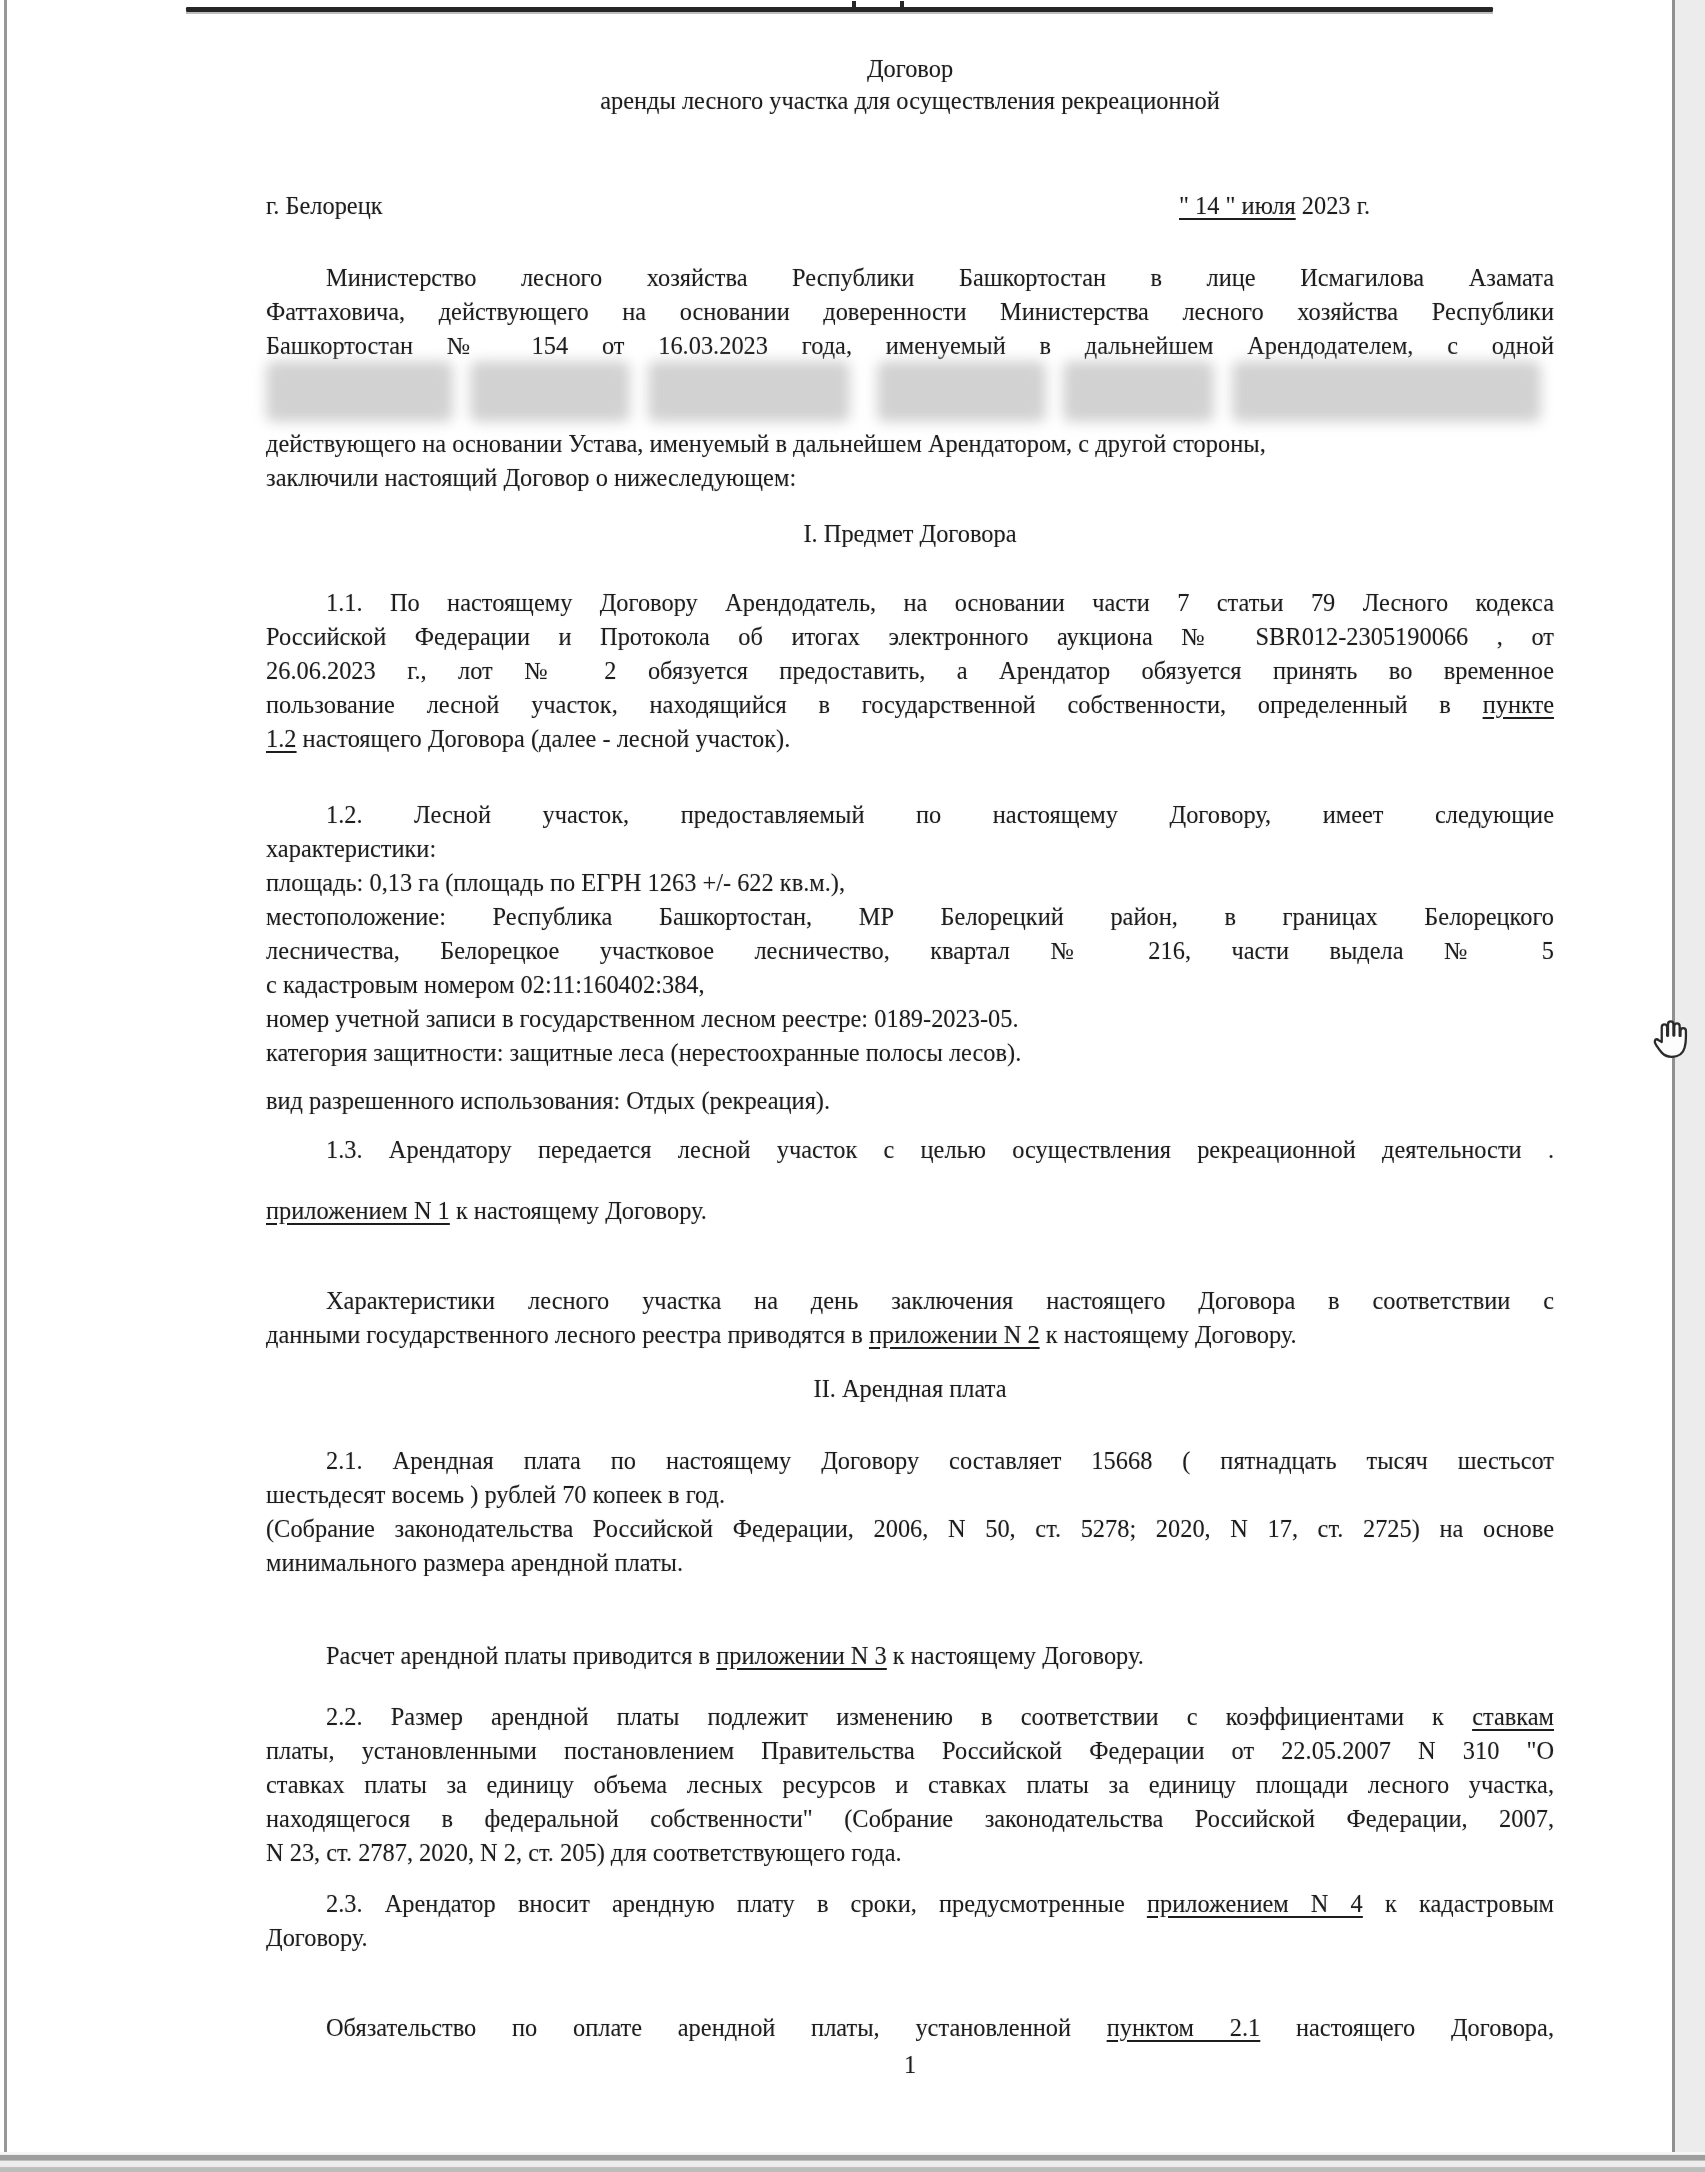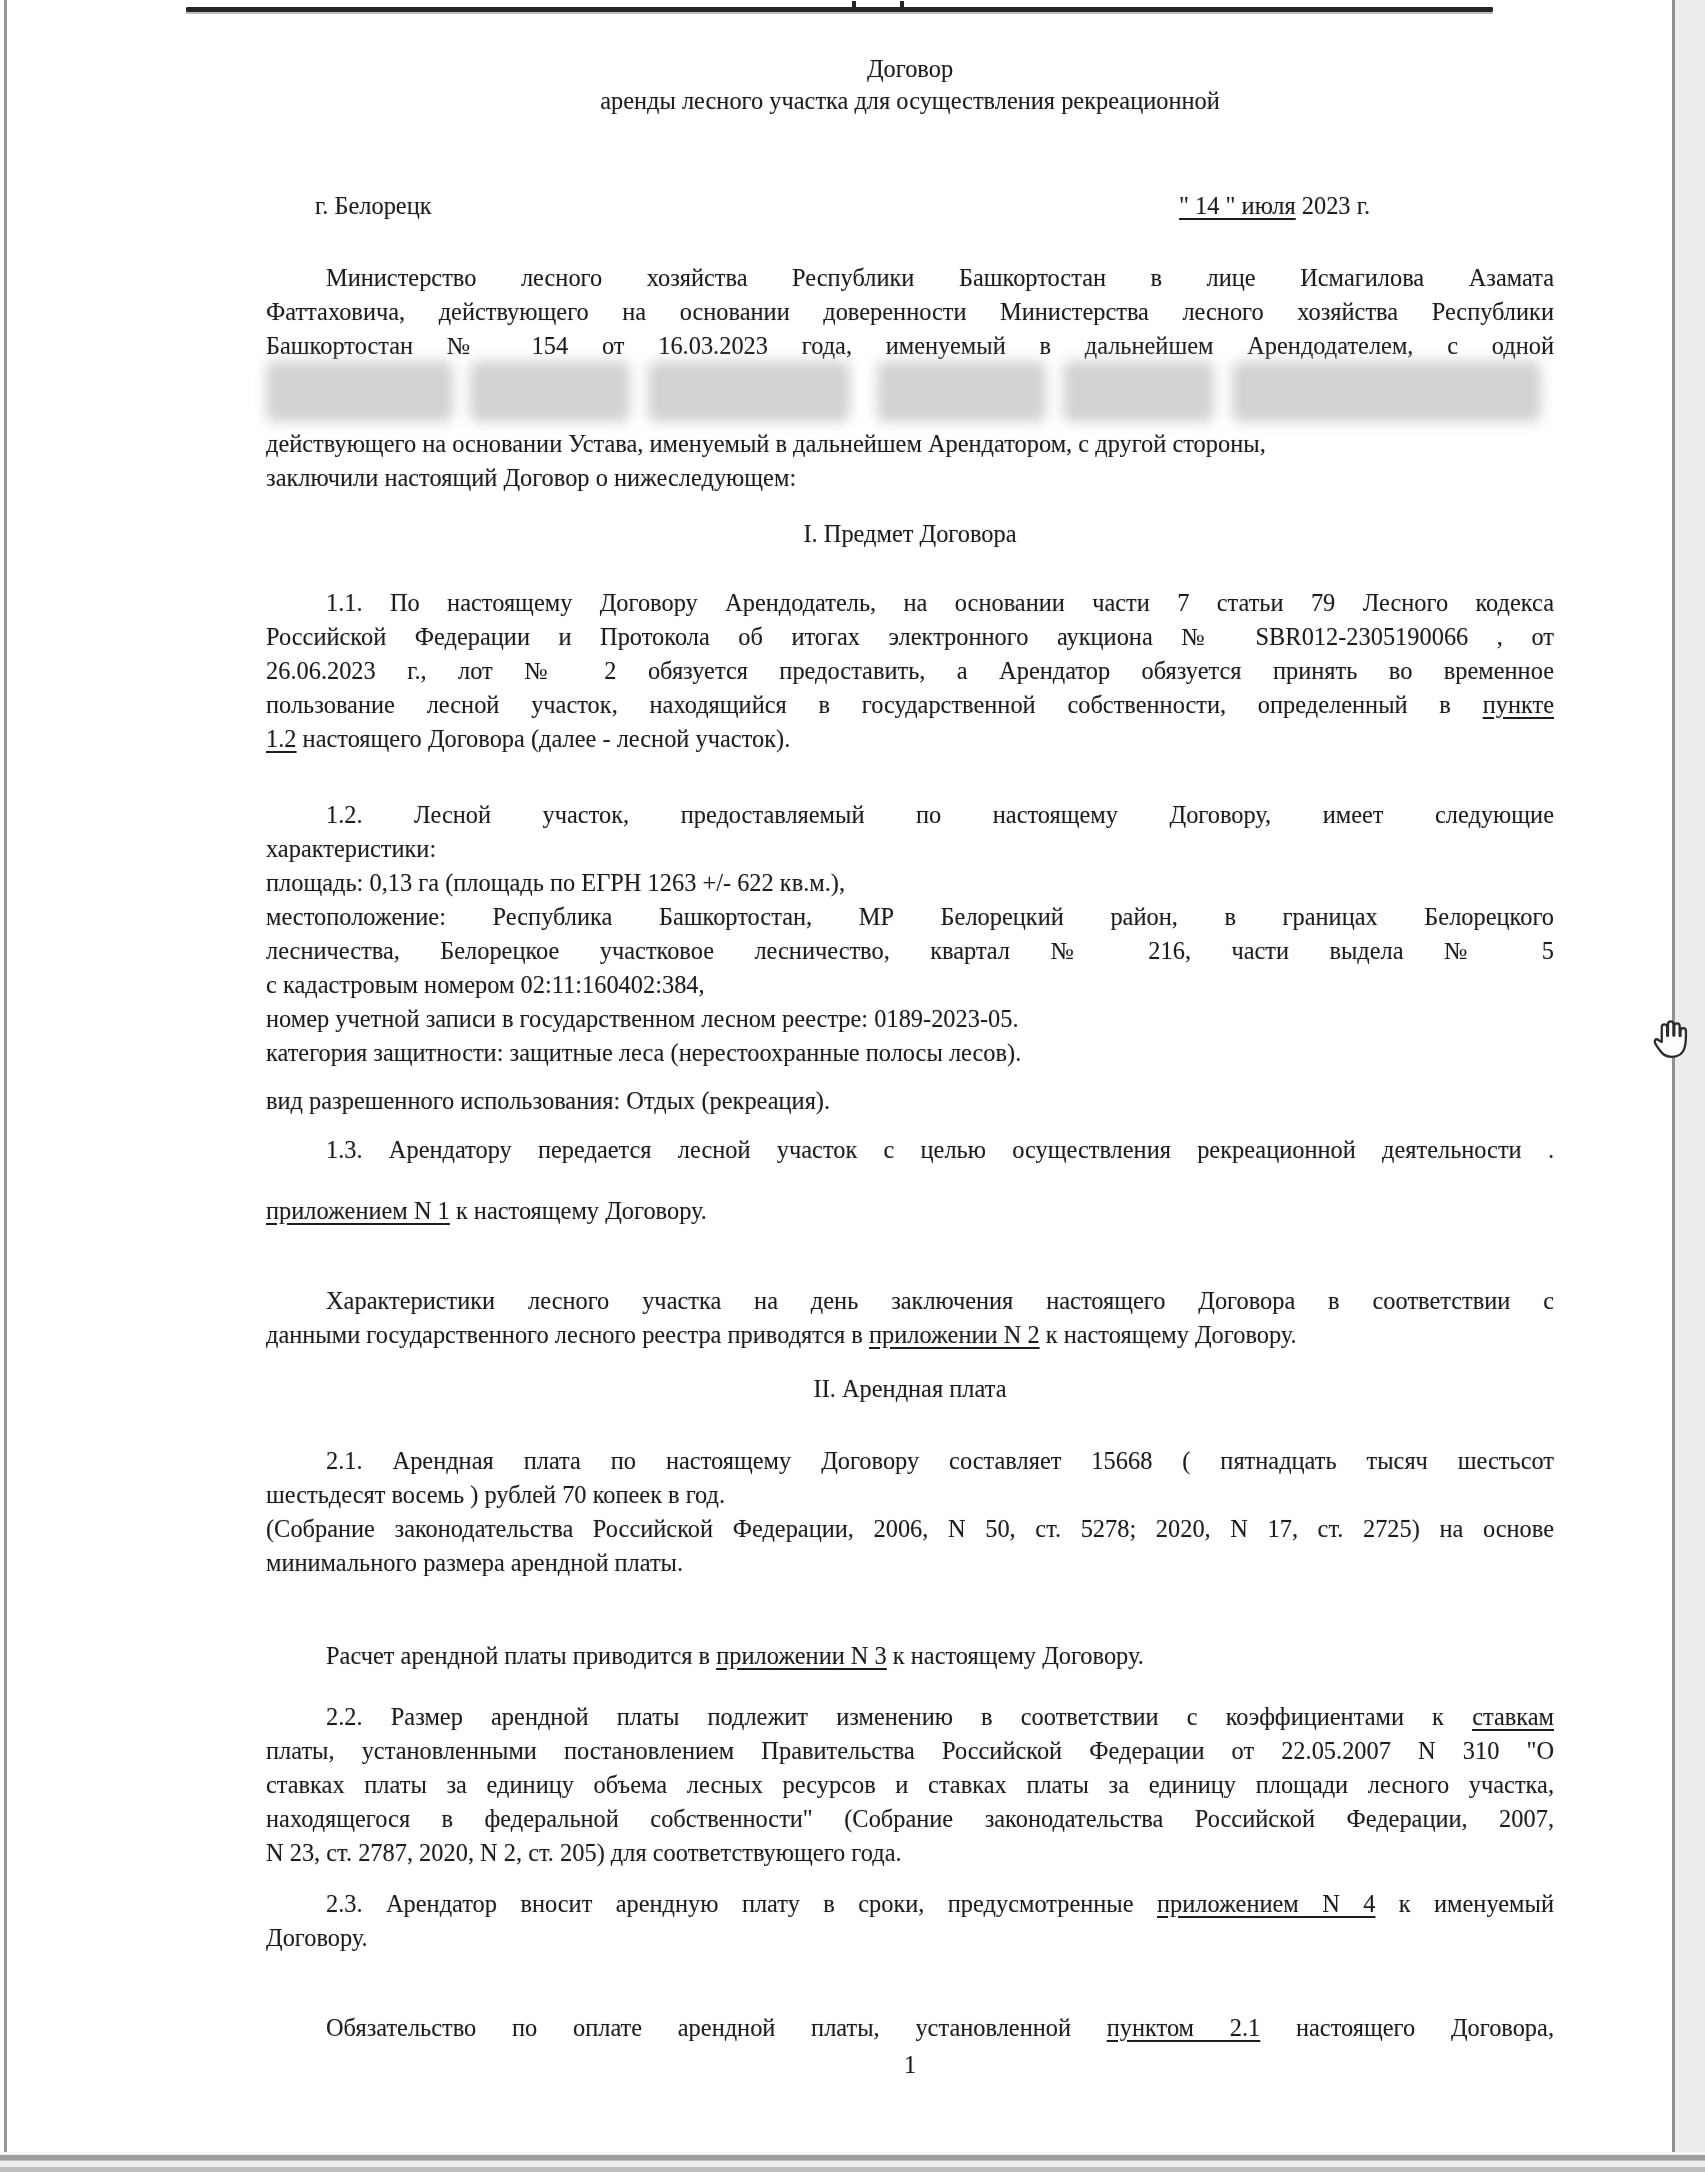--- a/index.html
+++ b/index.html
@@ -17,21 +17,21 @@
   .content{position:absolute;left:266px;top:0;width:1288px;filter:blur(0.3px);}
   .blk{position:absolute;left:0;right:0;}
   .line{line-height:34px;font-size:24.4px;text-shadow:0 0 1.3px rgba(30,30,30,.25);}
   .jl{text-align:justify;text-align-last:justify;}
   .ll{text-align:left;}
   .cl{text-align:center;text-align-last:center;}
   .ind{padding-left:60px;}
   .u{text-decoration:underline;text-underline-offset:4px;}
   .title .line{line-height:32px;}
   .dateline{display:flex;line-height:34px;font-size:24.4px;text-shadow:0 0 1.3px rgba(30,30,30,.25);}
-  .dateline .city{margin-left:49px;}
+  .dateline .city{}
   .dateline .date{margin-left:auto;margin-right:184px;}
   
   .redacted{position:absolute;height:61px;}
   .redacted .seg{position:absolute;top:0;height:61px;background:#c3c3c3;border-radius:8px;filter:blur(6.2px);opacity:.75;}
   
   .cursor{position:absolute;left:1648px;top:1012px;width:50px;height:50px;z-index:40;}
 </style>
 </head>
 <body>
 
@@ -139,21 +139,21 @@
 
     <div class="blk" style="top:1700px">
       <div class="line jl ind"><span>2.2. Размер арендной платы подлежит изменению в соответствии с коэффициентами к </span><span class="u">ставкам</span></div>
       <div class="line jl">платы, установленными постановлением Правительства Российской Федерации от 22.05.2007 N 310 "О</div>
       <div class="line jl">ставках платы за единицу объема лесных ресурсов и ставках платы за единицу площади лесного участка,</div>
       <div class="line jl">находящегося в федеральной собственности" (Собрание законодательства Российской Федерации, 2007,</div>
       <div class="line ll">N 23, ст. 2787, 2020, N 2, ст. 205) для соответствующего года.</div>
     </div>
 
     <div class="blk" style="top:1887px">
-      <div class="line jl ind"><span>2.3. Арендатор вносит арендную плату в сроки, предусмотренные </span><span class="u">приложением N 4</span><span> к именуемый</span></div>
+      <div class="line jl ind"><span>2.3. Арендатор вносит арендную плату в сроки, предусмотренные </span><span class="u">приложением N 4</span><span> к кадастровым</span></div>
       <div class="line ll">Договору.</div>
     </div>
 
     <div class="blk" style="top:2011px">
       <div class="line jl ind"><span>Обязательство по оплате арендной платы, установленной </span><span class="u">пунктом 2.1</span><span> настоящего Договора,</span></div>
     </div>
 
     <div class="blk" style="top:2048px">
       <div class="line cl">1</div>
     </div>

